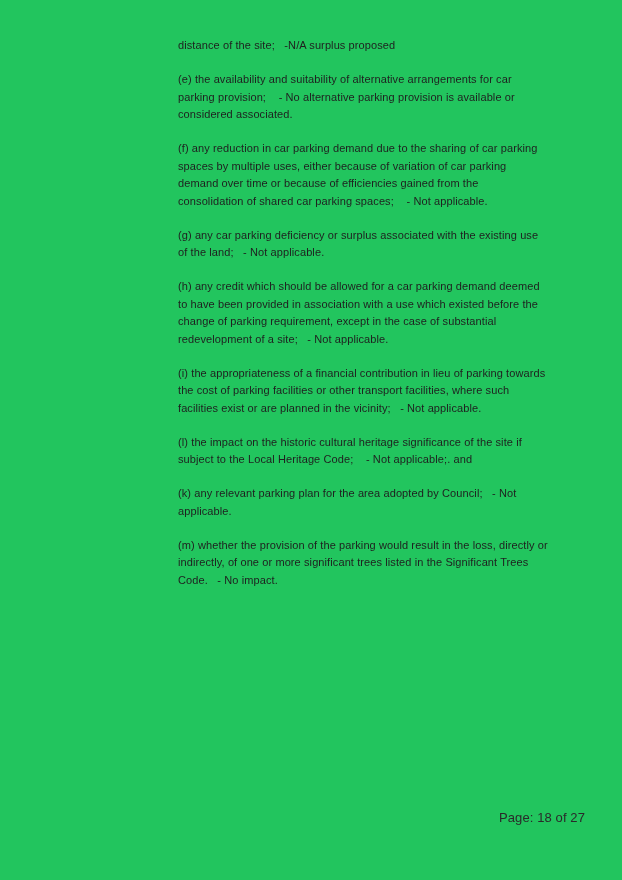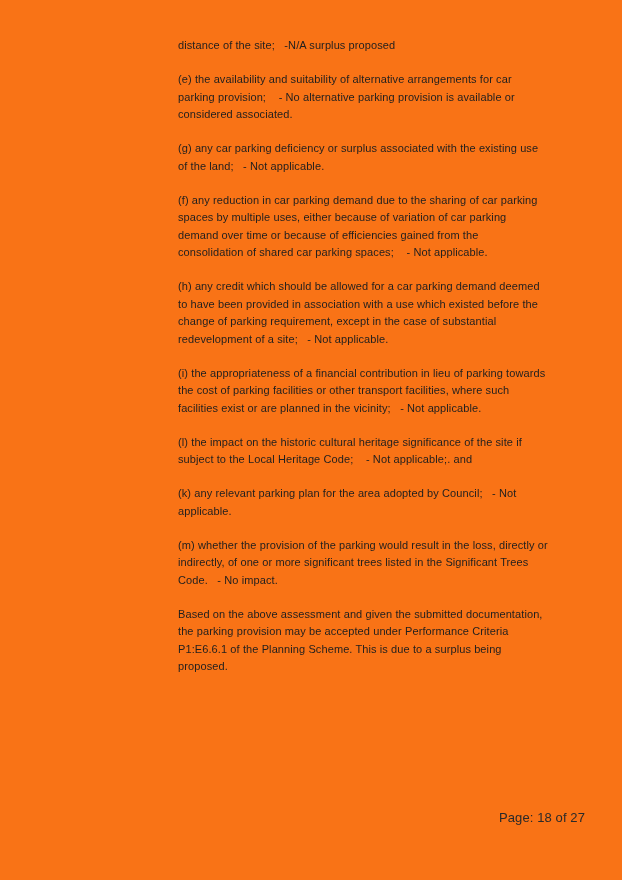--- a/index.html
+++ b/index.html
@@ -8,21 +8,21 @@
     width: 622px;
     height: 880px;
     background: #ffffff;
     font-family: "Liberation Sans", sans-serif;
     position: relative;
     overflow: hidden;
   }
   .page {
     position: absolute;
     inset: 0;
-    background: #f97316;
+    background: #22c55e;
   }
   .content {
     position: absolute;
     left: 178px;
     top: 37px;
     width: 444px;
   }
   .para {
     margin: 0 0 16.5px 0;
     font-size: 11px;
@@ -43,39 +43,35 @@
 </style>
 </head>
 <body>
 
 <div class="page">
   <div class="content">
     <p class="para">distance of the site;   -N/A surplus proposed</p>
     <p class="para">(e) the availability and suitability of alternative arrangements for car
 parking provision;    - No alternative parking provision is available or
 considered associated.</p>
-    <p class="para">(g) any car parking deficiency or surplus associated with the existing use
-of the land;   - Not applicable.</p>
     <p class="para">(f) any reduction in car parking demand due to the sharing of car parking
 spaces by multiple uses, either because of variation of car parking
 demand over time or because of efficiencies gained from the
 consolidation of shared car parking spaces;    - Not applicable.</p>
+    <p class="para">(g) any car parking deficiency or surplus associated with the existing use
+of the land;   - Not applicable.</p>
     <p class="para">(h) any credit which should be allowed for a car parking demand deemed
 to have been provided in association with a use which existed before the
 change of parking requirement, except in the case of substantial
 redevelopment of a site;   - Not applicable.</p>
     <p class="para">(i) the appropriateness of a financial contribution in lieu of parking towards
 the cost of parking facilities or other transport facilities, where such
 facilities exist or are planned in the vicinity;   - Not applicable.</p>
     <p class="para">(l) the impact on the historic cultural heritage significance of the site if
 subject to the Local Heritage Code;    - Not applicable;. and</p>
     <p class="para">(k) any relevant parking plan for the area adopted by Council;   - Not
 applicable.</p>
     <p class="para">(m) whether the provision of the parking would result in the loss, directly or
 indirectly, of one or more significant trees listed in the Significant Trees
 Code.   - No impact.</p>
-    <p class="para">Based on the above assessment and given the submitted documentation,
-the parking provision may be accepted under Performance Criteria
-P1:E6.6.1 of the Planning Scheme. This is due to a surplus being
-proposed.</p>
   </div>
   <div class="footer">Page: 18 of 27</div>
 </div>
 
 </body></html>

